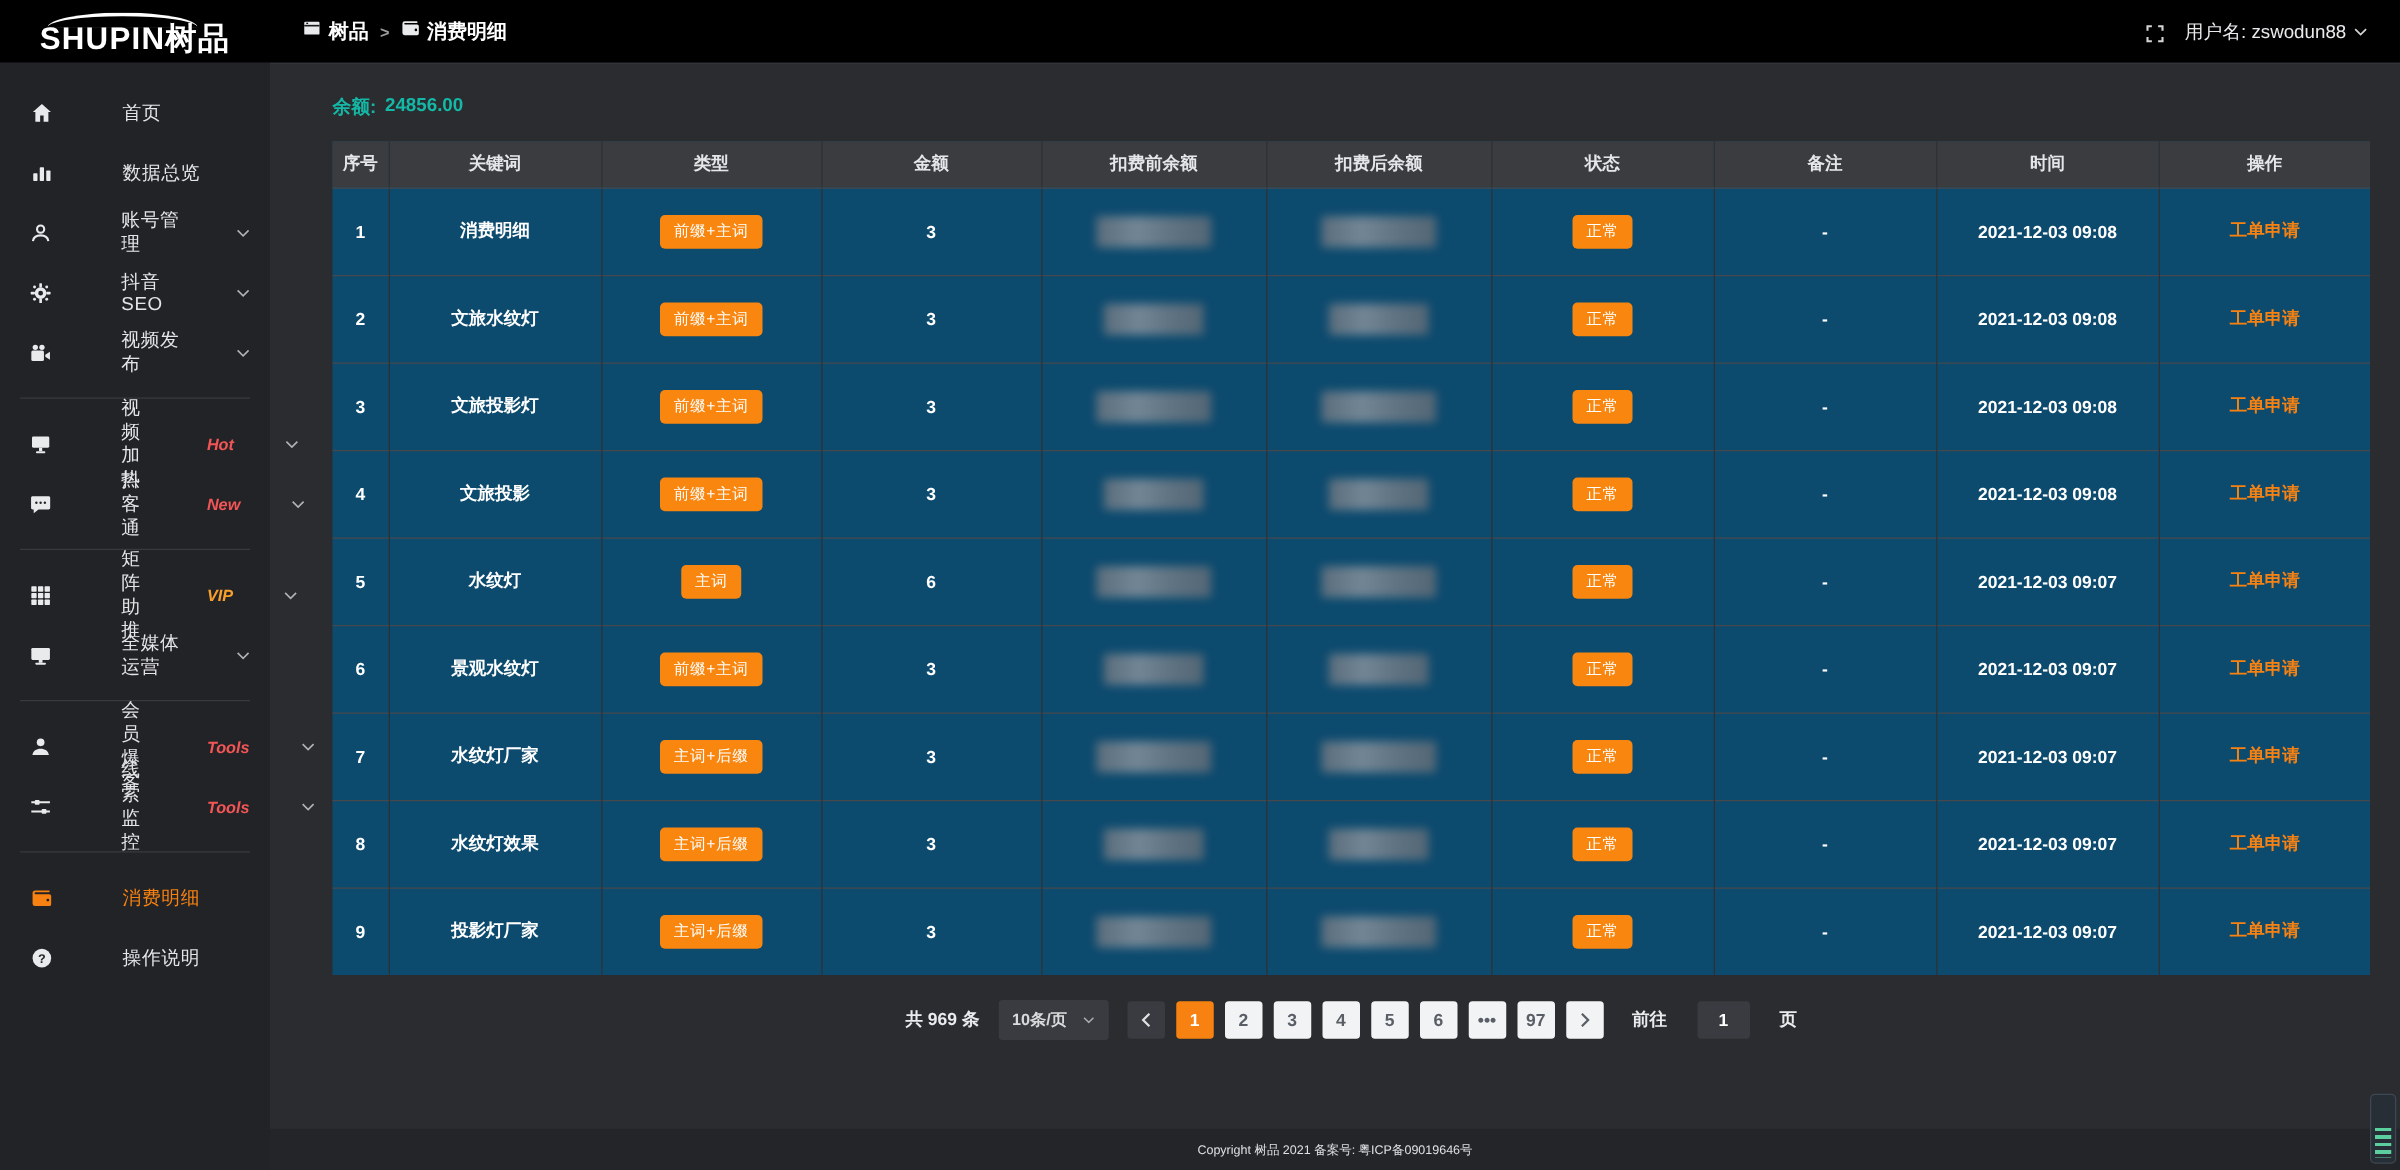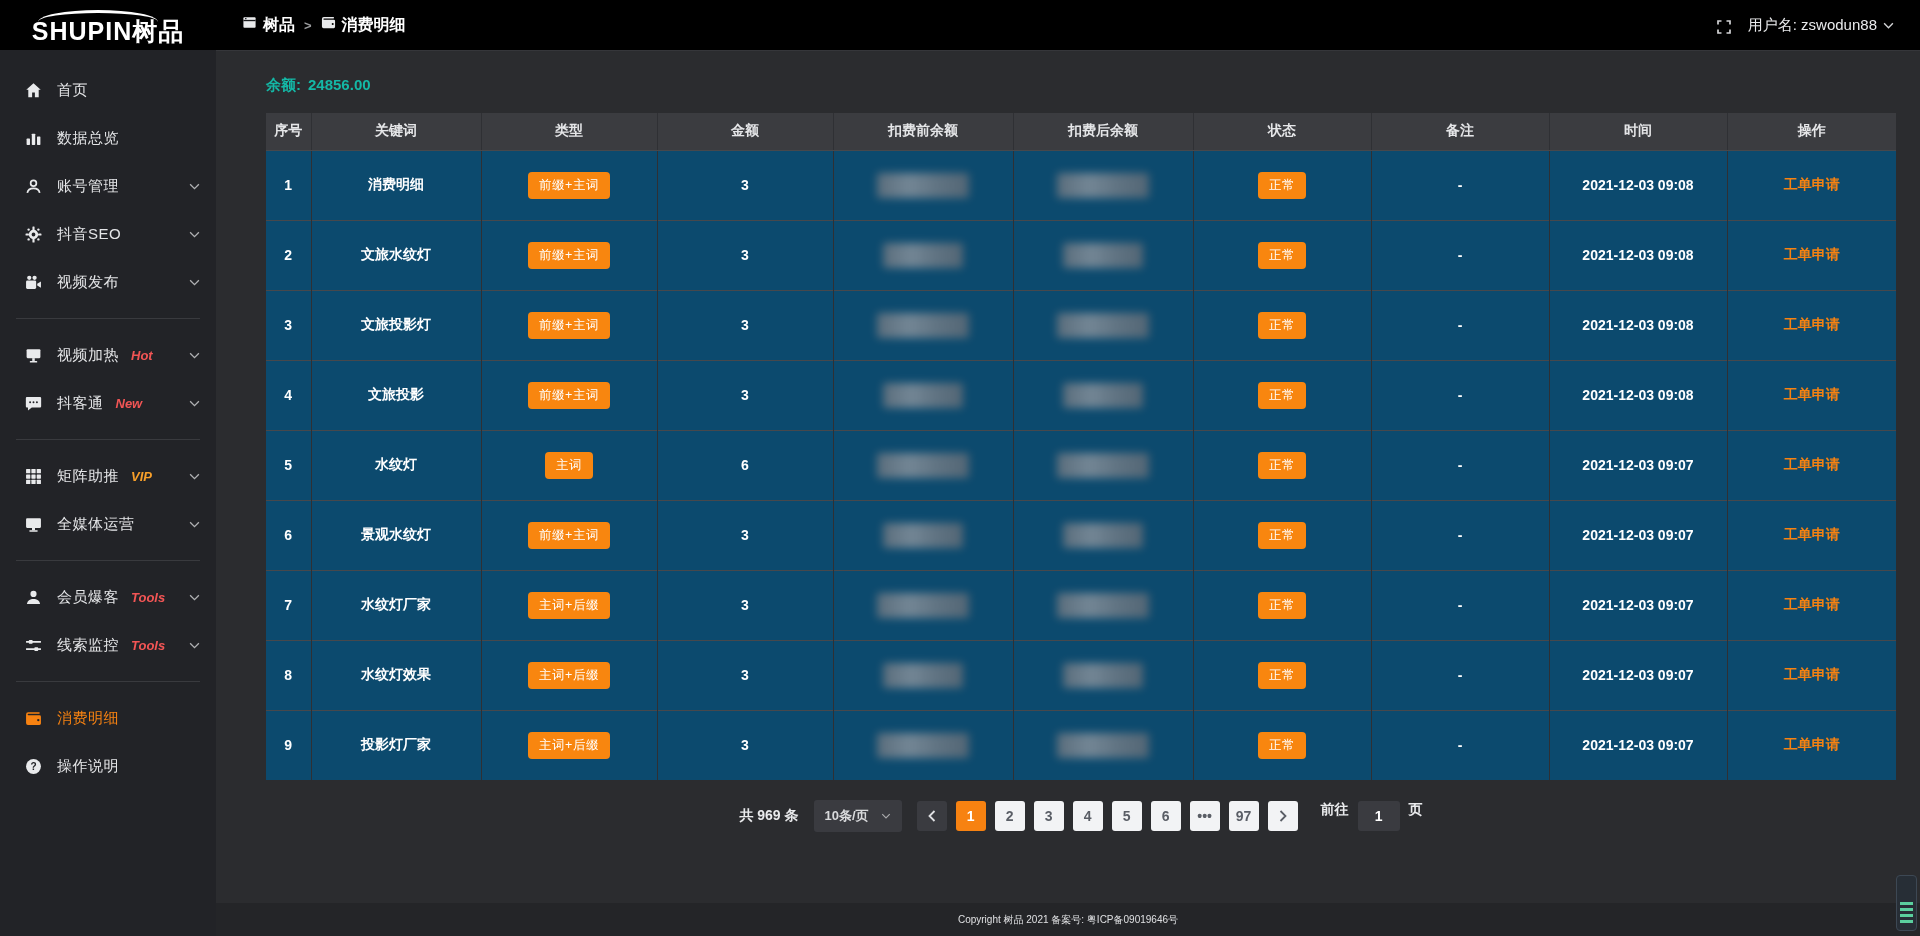--- a/index.html
+++ b/index.html
@@ -20,21 +20,21 @@
   .crumb-sep { color:#9b9c9e; font-size:13px; font-weight:700; }
   .topbar-right { margin-left:auto; margin-right:26px; display:flex; align-items:flex-end;
                   gap:16px; color:#e9eaec; font-size:15px; }
   .userbox { display:flex; align-items:center; gap:6px; cursor:pointer; }
   .fsbtn { display:flex; cursor:pointer; }
 
   
   .sidebar { position:absolute; top:50px; left:0; bottom:0; width:216px;
              background:#222327; padding-top:16px; z-index:5; }
   .side-item { height:48px; display:flex; align-items:center; padding:0 16px 0 24px;
-               color:#e4e5e7; font-size:15px; cursor:pointer; }
+               color:#e4e5e7; font-size:15px; cursor:pointer;gap:41px; }
   .side-item .sicon { width:18px; height:18px; margin-right:15px; display:flex;
                       align-items:center; justify-content:center; }
   .slabel { font-weight:500; letter-spacing:.5px; }
   .stag { margin-left:12px; font-style:italic; font-weight:800; font-size:13px; }
   .stag.red { color:#f25555; }
   .stag.vip { color:#f9a02a; }
   .chev { margin-left:auto; display:flex; opacity:.85; }
   .side-divider { height:1px; background:#393a3e; margin:12px 16px; }
   .side-item.active { color:#f78211; }
 
@@ -64,21 +64,21 @@
            justify-content:center; gap:9px; color:#eaebed; font-size:14px; font-weight:700; }
   .psize { background:#3a3b40; height:32px; padding:0 11px; border-radius:3px;
            display:flex; align-items:center; gap:12px; font-size:13px; color:#d9dadc;
            cursor:pointer; margin:0 6px; }
   .pbtn { min-width:30px; height:30px; border:none; border-radius:3px; background:#f2f3f5;
           color:#5a5e66; font-weight:700; font-size:14px; display:flex; align-items:center;
           justify-content:center; padding:0 7px; cursor:pointer;
           font-family:"Liberation Sans", sans-serif; }
   .pbtn.prev { background:#3a3b40; color:#e0e1e3; }
   .pbtn.active { background:#f78211; color:#fff; }
-  .goto { display:flex; align-items:flex-start; gap:9px; margin-left:14px; }
+  .goto { display:flex; align-items:center; gap:24px; margin-left:14px; }
   .goto-input { width:42px; height:30px; background:#3a3b40; border:none; border-radius:3px;
                 color:#fff; text-align:center; font-size:14px; font-weight:700;
                 font-family:"Liberation Sans", sans-serif; }
 
   
   .footer { position:absolute; left:0; right:0; bottom:0; height:33px; background:#242528;
             display:flex; align-items:center; justify-content:center;
             color:#dfe0e2; font-size:10px; }
 
   

